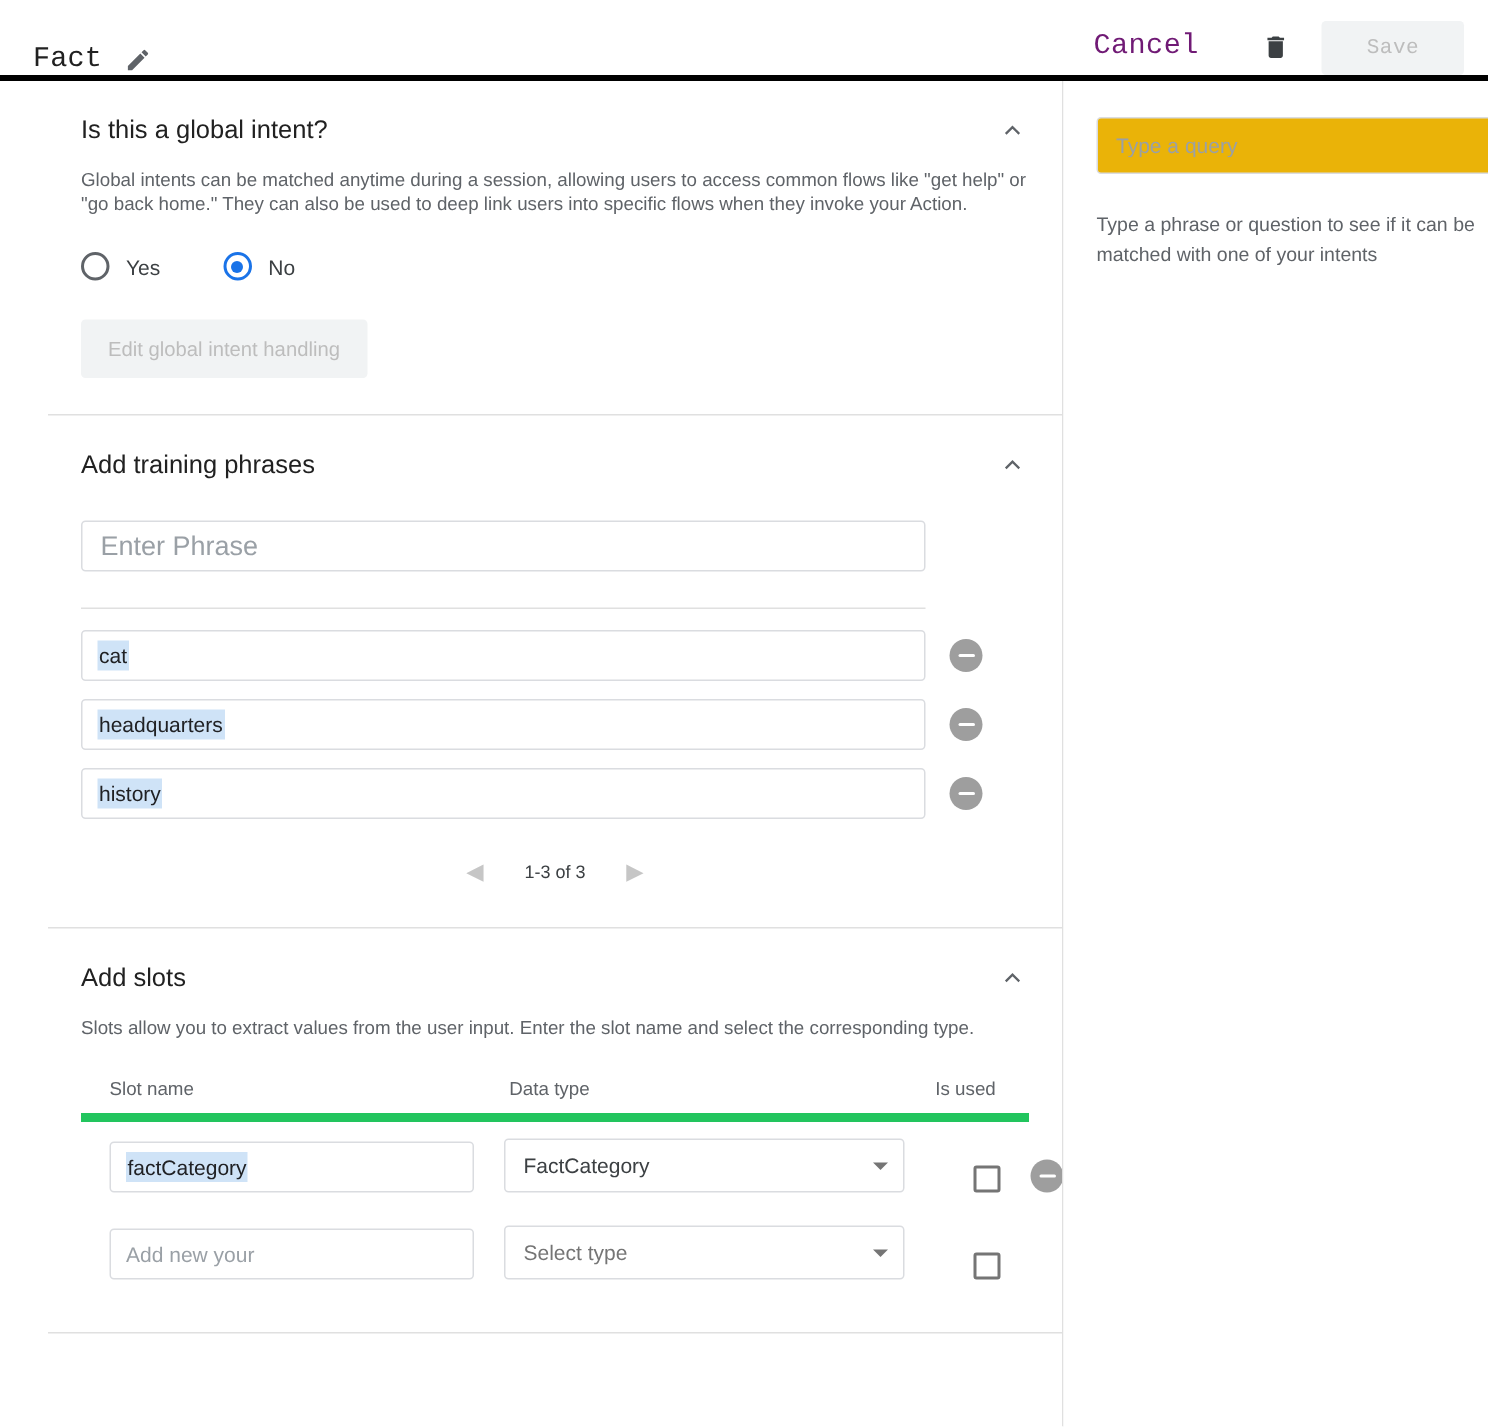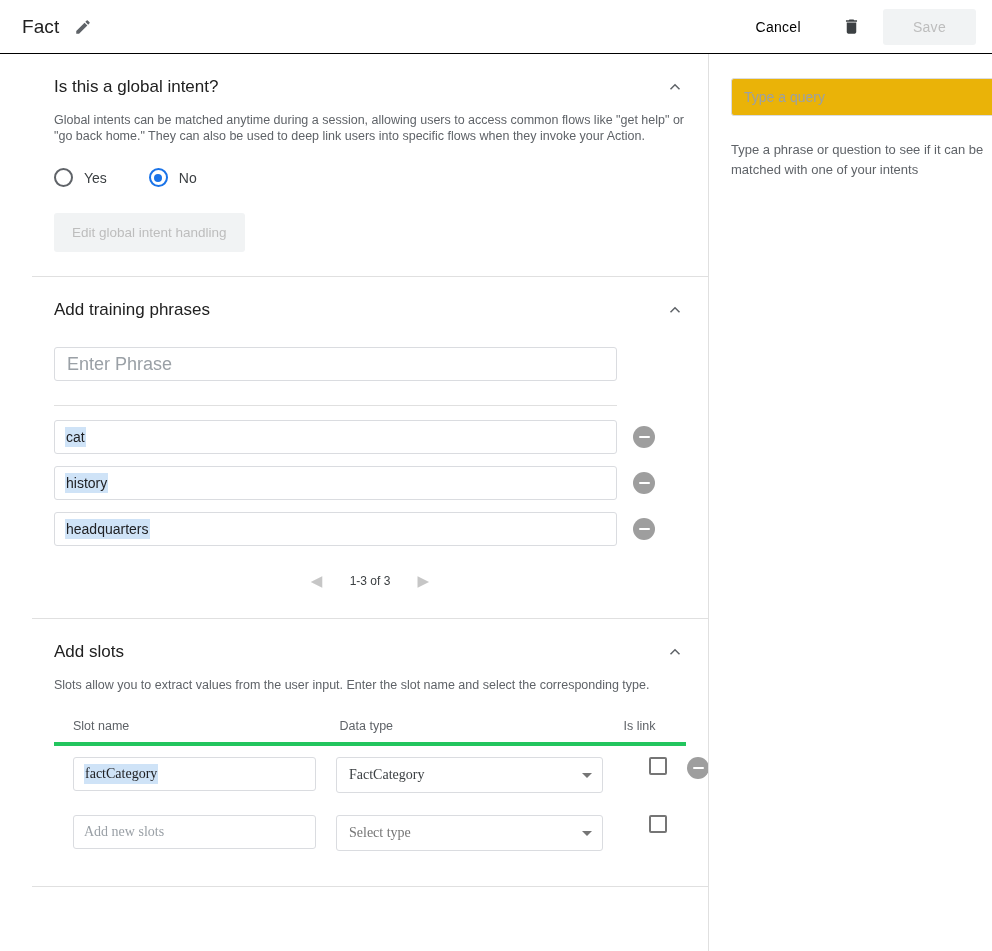--- a/index.html
+++ b/index.html
@@ -11,40 +11,41 @@
     color: #212121;
     overflow: hidden;
   }
   .app { width: 992px; height: 951px; position: relative; display: flex; flex-direction: column; }
 
   
   .topbar {
     height: 54px;
     min-height: 54px;
     display: flex;
-    align-items: center;
+    align-items: flex-end;
     padding: 0 16px 0 22px;
-    border-bottom: 1px solid #000000;
-    background: #fff;
+    border-bottom: 4px solid #000000;
+    background: #fff;
+    font-family: Liberation Mono, monospace;
   }
   .topbar .title {
     font-size: 19px;
     color: #212121;
     letter-spacing: 0.1px;
   }
   .edit-pencil {
     margin-left: 14px;
     width: 20px; height: 20px;
     display: flex; align-items: center; justify-content: center;
     cursor: pointer;
   }
   .topbar .spacer { flex: 1; }
   .btn-cancel {
-    font-size: 14px;
-    color: #000000;
+    font-size: 19px;
+    color: #701a75;
     background: transparent;
     border: none;
     padding: 9px 16px;
     cursor: pointer;
     font-family: inherit;
     letter-spacing: .3px;
   }
   .trash-btn {
     width: 38px; height: 38px;
     display: flex; align-items: center; justify-content: center;
@@ -239,39 +240,38 @@
     font-size: 12px;
     color: #3c4043;
     margin: 0 20px;
   }
 
   
   .slots-head {
     display: flex;
     align-items: center;
     margin-top: 26px;
-    border-bottom: 4px solid #22c55e;
+    border-bottom: 6px solid #22c55e;
     padding: 0 0 9px 0;
     width: 632px;
     gap: 25px;
   }
   .col-slot-name { width: 282px; padding-left: 19px; }
   .col-data-type { width: 282px; }
   .col-is-list { width: 68px; }
   .slots-head span {
     font-size: 12.5px;
     color: #5f6368;
   }
 
   .slot-row {
     display: flex;
-    align-items: flex-start;
+    align-items: flex-end;
     padding: 11px 0;
     width: 660px;
-    font-family: Liberation Serif, serif;
   }
   .slot-input {
     width: 243px;
     height: 34px;
     border: 1px solid #dadce0;
     border-radius: 3px;
     padding: 0 10px;
     font-size: 14px;
     display: flex;
     align-items: center;
@@ -404,28 +404,28 @@
 
         <div class="phrase-row">
           <div class="phrase-field">
             <span class="hl">cat</span>
           </div>
           <div class="remove-btn"></div>
         </div>
 
         <div class="phrase-row">
           <div class="phrase-field">
-            <span class="hl">history</span>
+            <span class="hl">headquarters</span>
           </div>
           <div class="remove-btn"></div>
         </div>
 
         <div class="phrase-row">
           <div class="phrase-field">
-            <span class="hl">headquarters</span>
+            <span class="hl">history</span>
           </div>
           <div class="remove-btn"></div>
         </div>
 
         <div class="pager">
           <div class="pager-arrow">◀</div>
           <div class="pager-text">1-3 of 3</div>
           <div class="pager-arrow">▶</div>
         </div>
       </div>
@@ -437,38 +437,38 @@
             <svg width="18" height="18" viewBox="0 0 24 24" fill="none" stroke="#5f6368" stroke-width="2" aria-hidden="true">
               <polyline points="6 15 12 9 18 15"></polyline>
             </svg>
           </div>
         </div>
         <div class="section-desc">Slots allow you to extract values from the user input. Enter the slot name and select the corresponding type.</div>
 
         <div class="slots-head">
           <span class="col-slot-name">Slot name</span>
           <span class="col-data-type">Data type</span>
-          <span class="col-is-list">Is link</span>
+          <span class="col-is-list">Is used</span>
         </div>
 
         <div class="slot-row">
           <div class="slot-input">
             <span class="hl">factCategory</span>
           </div>
           <div class="select-box">
             <span class="select-text">FactCategory</span>
             <span class="caret"></span>
           </div>
           <div class="checkbox"></div>
           <div class="remove-btn slot-remove"></div>
         </div>
 
         <div class="slot-row">
           <div class="slot-input placeholder">
-            <span>Add new slots</span>
+            <span>Add new your</span>
           </div>
           <div class="select-box">
             <span class="select-text placeholder">Select type</span>
             <span class="caret"></span>
           </div>
           <div class="checkbox"></div>
         </div>
       </div>
 
     </div>

